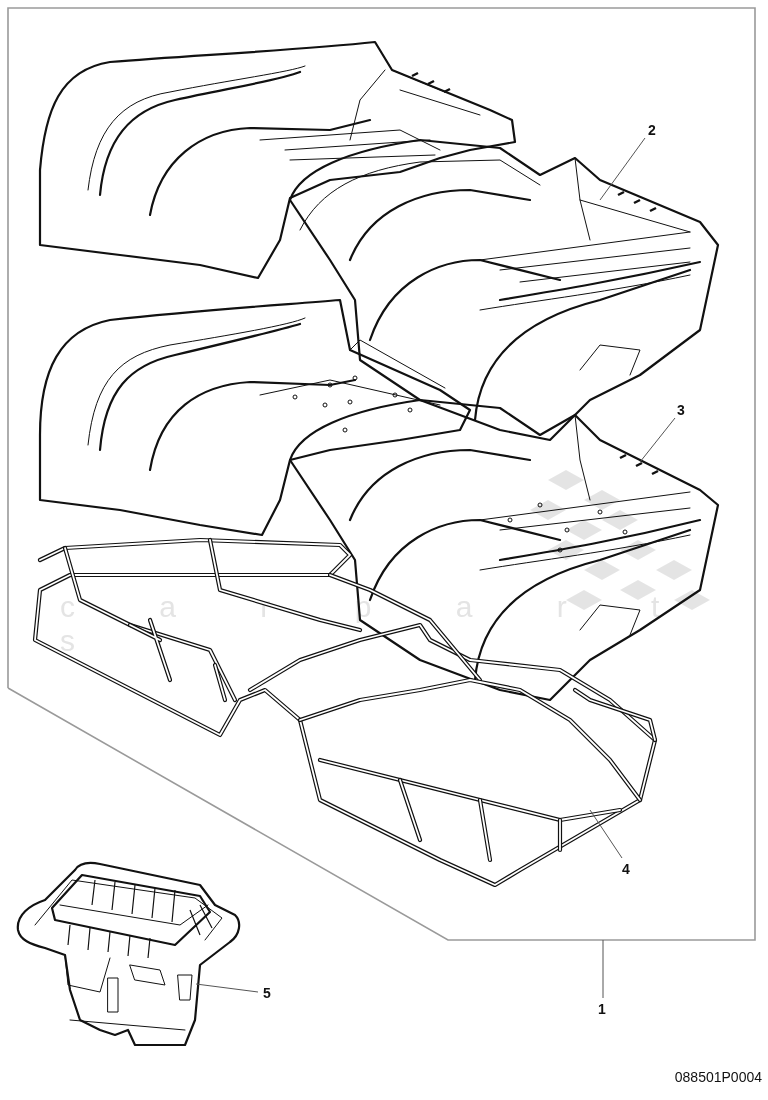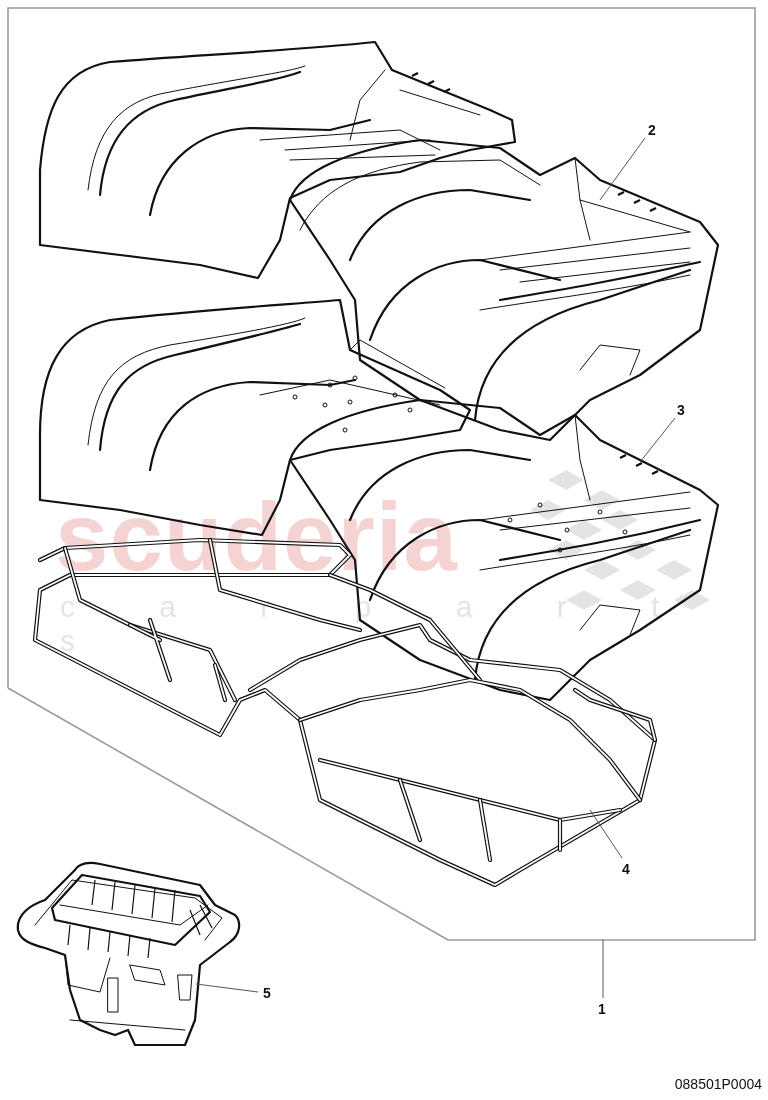--- a/index.html
+++ b/index.html
@@ -1,40 +1,39 @@
 <!DOCTYPE html>
 <html><head>
 <meta charset="utf-8">
 <style>
   html, body { margin: 0; padding: 0; background: #ffffff; }
   body { width: 768px; height: 1100px; position: relative; overflow: hidden;
          font-family: "Liberation Sans", sans-serif; }
   #canvas { position: absolute; left: 0; top: 0; width: 768px; height: 1100px; }
   .callout { position: absolute; font-family: "Liberation Sans", sans-serif;
              font-weight: bold; font-size: 14px; color: #111; line-height: 1; }
-  .drawing-id { position: absolute; right: 6px; bottom: 8px; font-size: 14px;
+  .drawing-id { position: absolute; right: 6px; bottom: 15px; font-size: 14px;
                 color: #111; font-family: "Liberation Sans", sans-serif; }
   .wm-main { position: absolute; left: 55px; top: 482px; font-size: 96px; font-weight: bold;
              color: #f6d3d3; letter-spacing: 1px; font-family: "Liberation Sans", sans-serif; }
   .wm-sub { position: absolute; left: 60px; top: 590px; font-size: 30px; color: #e4e4e4;
             letter-spacing: 38px; font-family: "Liberation Sans", sans-serif; }
   .ln { fill: none; stroke: #111; stroke-linejoin: round; stroke-linecap: round; }
   .thick { stroke-width: 2.2; }
   .thin { stroke-width: 1; }
   .wire { fill: none; stroke: #111; stroke-width: 4.2; stroke-linejoin: round; stroke-linecap: round; }
   .wire-in { fill: none; stroke: #fff; stroke-width: 1.8; stroke-linejoin: round; stroke-linecap: round; }
   .frame { fill: none; stroke: #9a9a9a; stroke-width: 1.6; }
   .leader { stroke: #555; stroke-width: 1; }
 </style>
 </head>
 <body>
 
 <div id="canvas">
 
-  <div class="wm-main">scuderia</div>
   <div class="wm-sub">c a r   p a r t s</div>
 
   <svg width="768" height="1100" viewBox="0 0 768 1100" style="position:absolute;left:0;top:0">
 
     <g fill="#dcdcdc" opacity="0.75">
       <polygon points="548,480 566,470 584,480 566,490"></polygon>
       <polygon points="584,500 602,490 620,500 602,510"></polygon>
       <polygon points="530,510 548,500 566,510 548,520"></polygon>
       <polygon points="566,530 584,520 602,530 584,540"></polygon>
       <polygon points="602,520 620,510 638,520 620,530"></polygon>

